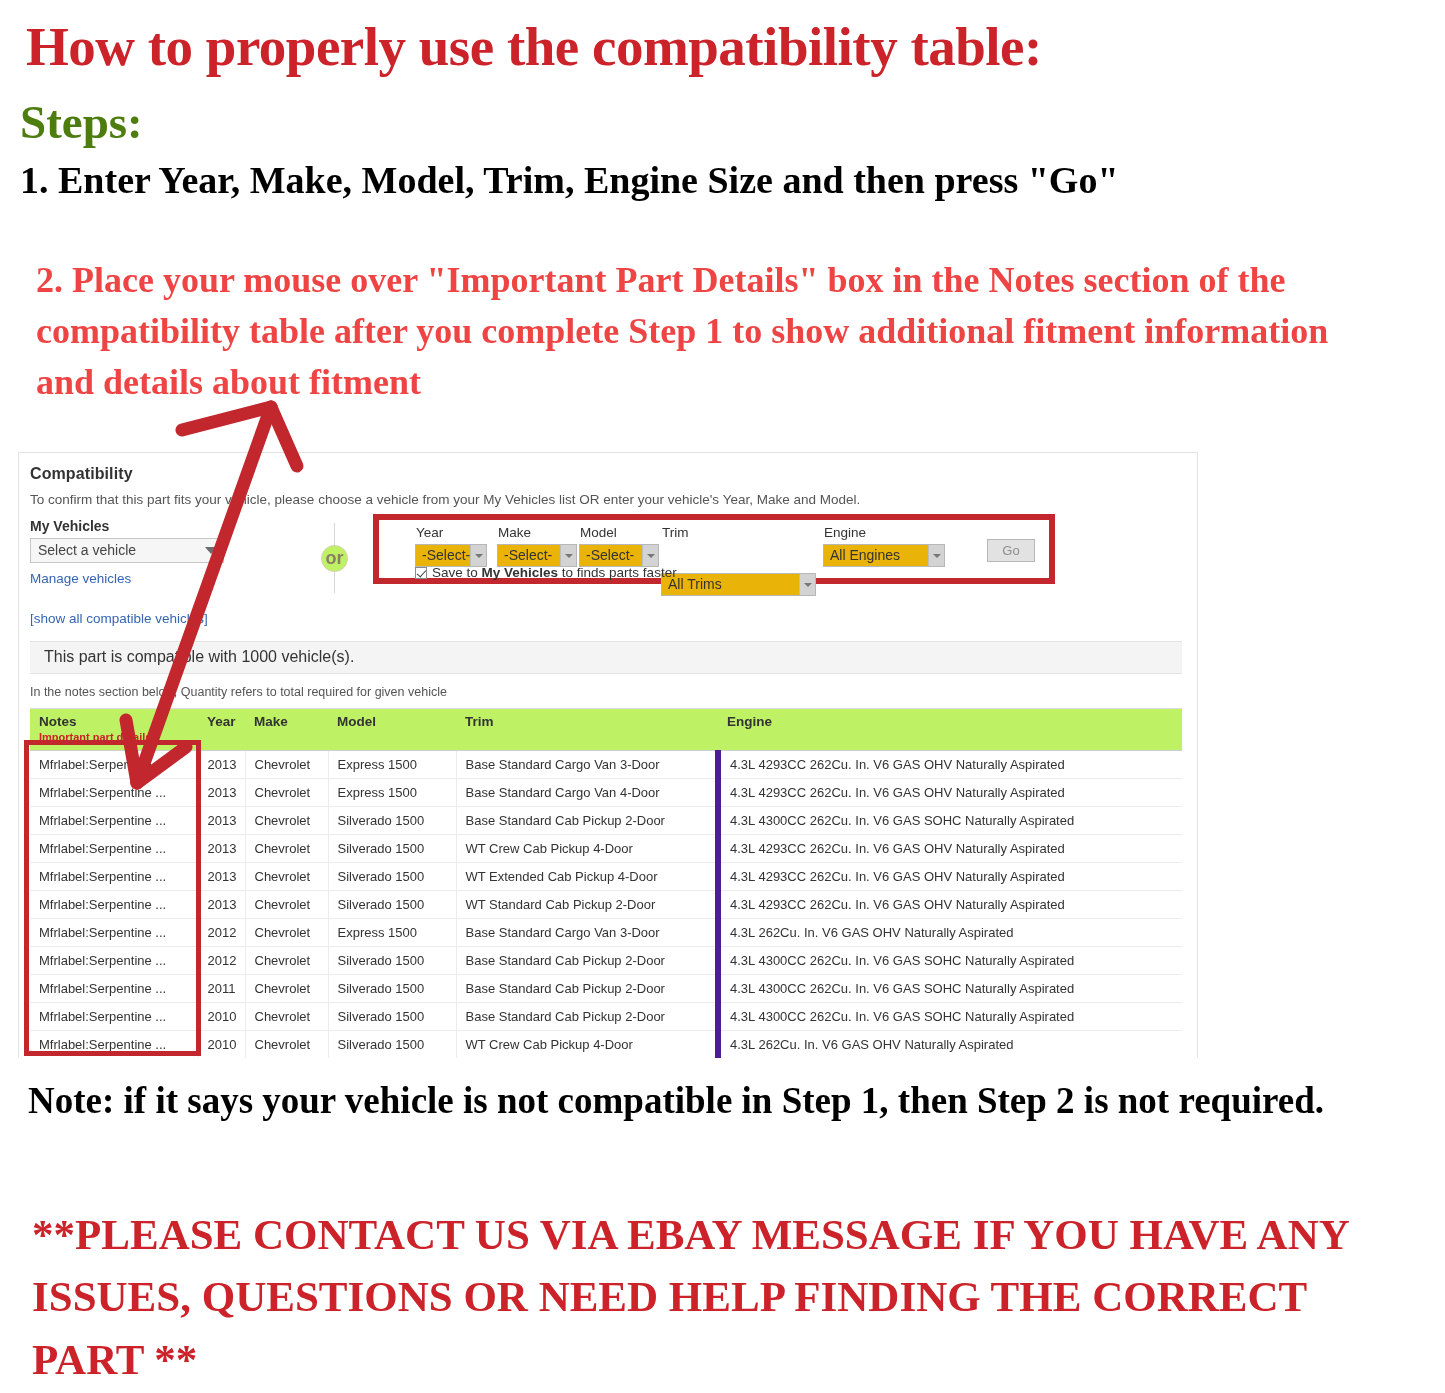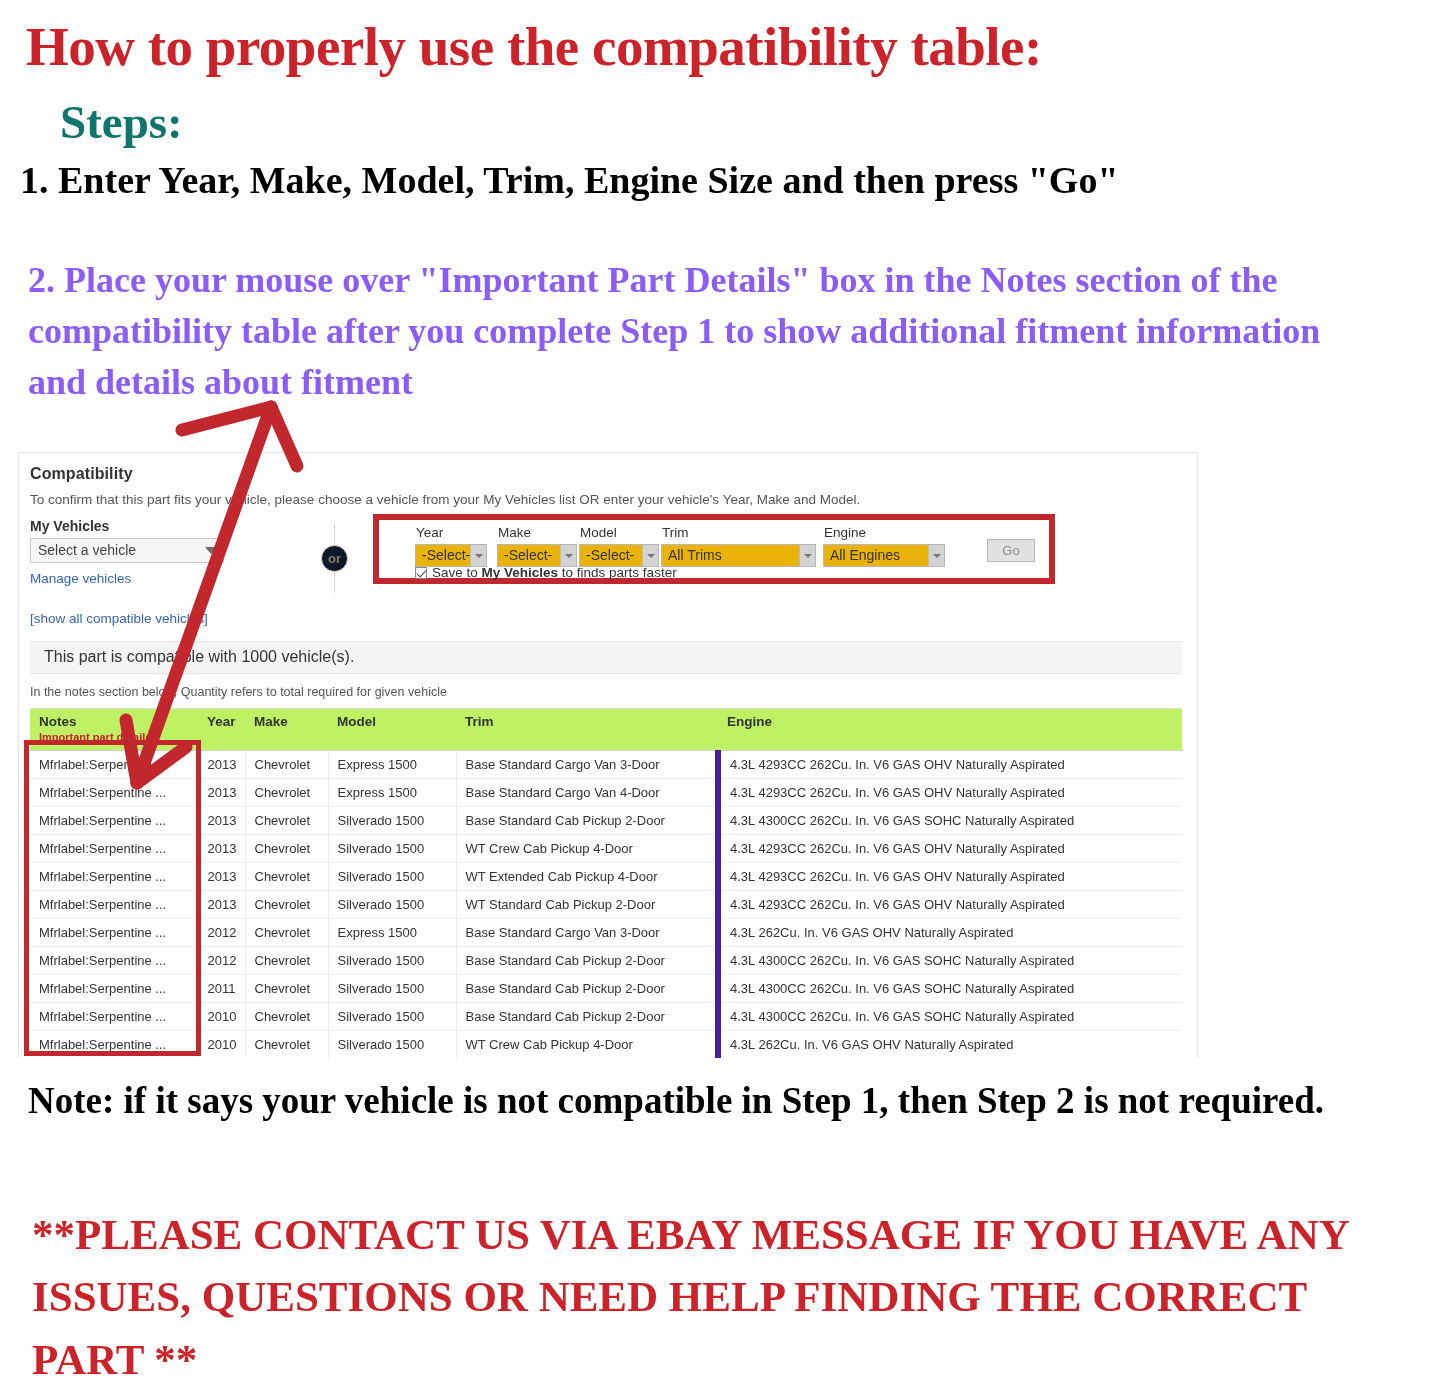--- a/index.html
+++ b/index.html
@@ -24,42 +24,41 @@
     color: #CC2229;
     white-space: nowrap;
     letter-spacing: -0.5px;
   }
   .steps-word {
     position: absolute;
     left: 20px; top: 95px;
     font-family: "Liberation Serif", serif;
     font-weight: bold;
     font-size: 47px;
-    color: #0f766e;
+    color: #4d7c0f;
     white-space: nowrap;
-    margin-left: 40px;
   }
   .step1 {
     position: absolute;
     left: 20px; top: 158px;
     font-family: "Liberation Serif", serif;
     font-weight: bold;
     font-size: 38px;
     color: #000000;
     white-space: nowrap;
   }
   .step2 {
     position: absolute;
-    left: 28px; top: 255px;
+    left: 36px; top: 255px;
     width: 1330px;
     font-family: "Liberation Serif", serif;
     font-weight: bold;
     font-size: 36px;
     line-height: 1.42;
-    color: #8b5cf6;
+    color: #ef4444;
   }
   .note-blk {
     position: absolute;
     left: 28px; top: 1075px;
     width: 1330px;
     font-family: "Liberation Serif", serif;
     font-weight: bold;
     font-size: 37px;
     line-height: 1.42;
     color: #000000;
@@ -129,22 +128,22 @@
   
   .or-wrap { position: absolute; left: 296px; top: 70px; width: 40px; height: 70px; }
   .or-line {
     position: absolute; left: 19px; top: 0; width: 1px; height: 70px;
     background: #d6d6d6;
   }
   .or-badge {
     position: absolute; left: 6px; top: 22px;
     width: 27px; height: 27px; border-radius: 50%;
     border: 1px solid #d9cfae;
-    background: #0f172a;
-    font-size: 13px; color: #8a7f63;
+    background: #bef264;
+    font-size: 18px; color: #8a7f63;
     text-align: center; line-height: 25px;
     font-weight: bold;
   }
 
   
   .form-red-box {
     position: absolute;
     left: 354px; top: 61px;
     width: 682px; height: 70px;
     border: 6px solid #C1272D;
@@ -339,21 +338,21 @@
     <div class="fld" style="left:200px; top:5px; width:80px;">
       <div class="fld-label">Model</div>
       <div class="sel" style="width:80px;">
         <span>-Select-</span>
         <span class="arw"></span>
       </div>
     </div>
 
     <div class="fld" style="left:282px; top:5px; width:155px;">
       <div class="fld-label">Trim</div>
-      <div class="sel" style="width:155px;">
+      <div class="sel" style="width:155px;margin-top:29px;">
         <span>All Trims</span>
         <span class="arw"></span>
       </div>
     </div>
 
     <div class="fld" style="left:444px; top:5px; width:153px;">
       <div class="fld-label">Engine</div>
       <div class="sel" style="width:122px;">
         <span>All Engines</span>
         <span class="arw"></span>

